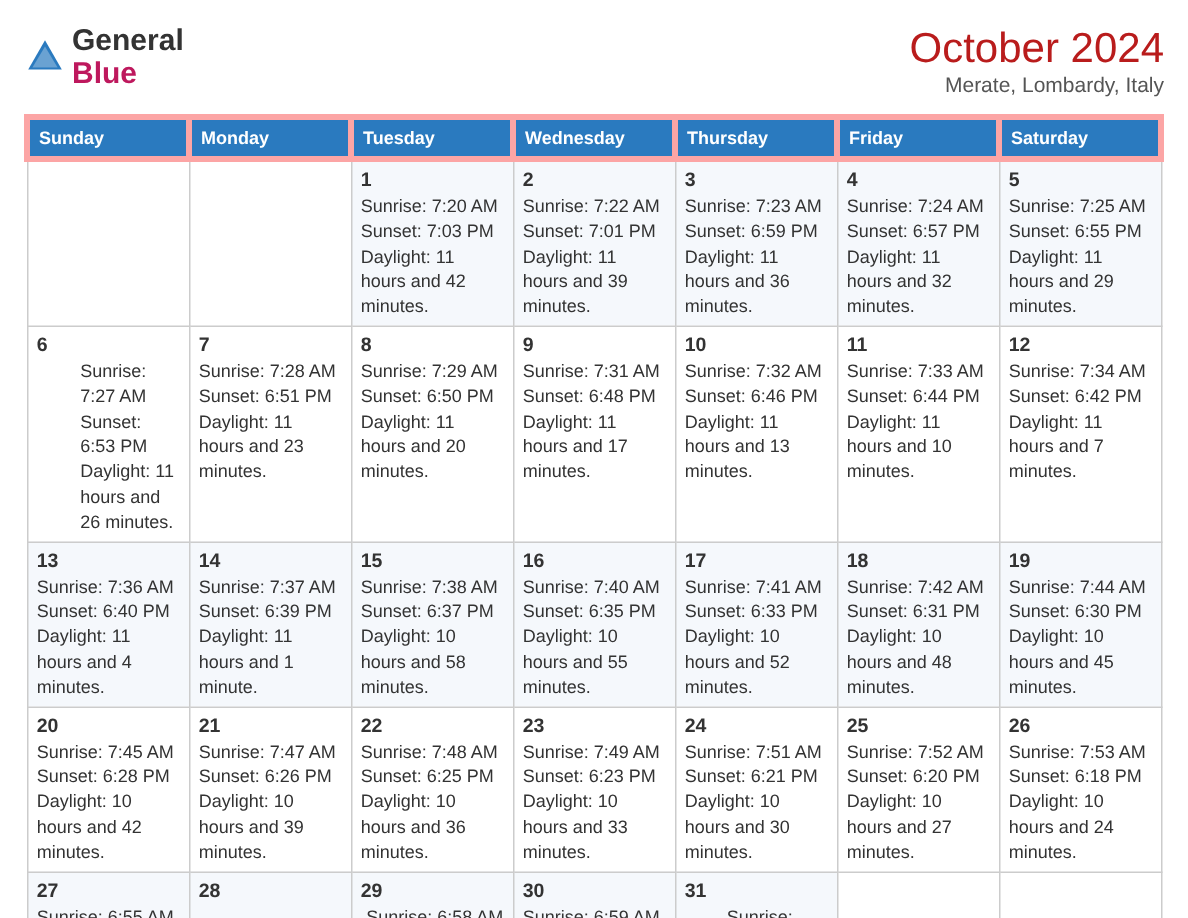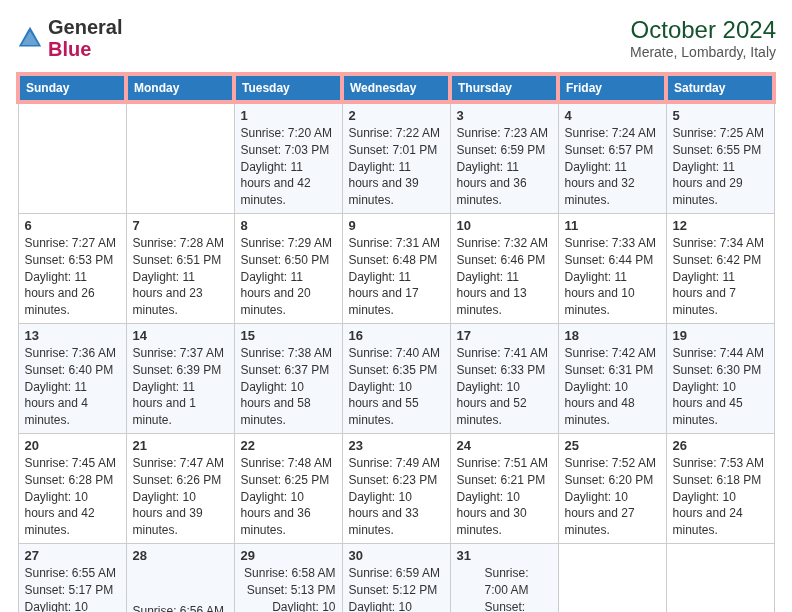--- a/index.html
+++ b/index.html
@@ -29,23 +29,23 @@
     .logo-general { color: #333; }
     .logo-blue { color: #be185d; text-align: right; }
     .logo-icon {
       width: 28px;
       height: 28px;
     }
     .title-block {
       text-align: right;
     }
     .month-title {
-      font-size: 24px;
+      font-size: 28px;
       font-weight: normal;
-      color: #14532d;
+      color: #b91c1c;
     }
     .location {
       font-size: 14px;
       color: #555;
     }
     table {
       width: 100%;
       border-collapse: collapse;
       font-size: 11px;
     }
@@ -148,21 +148,21 @@
         <td>
           <span class="day-num">5</span>
           <div class="day-info" style="white-space: pre-line;">Sunrise: 7:25 AM
 Sunset: 6:55 PM
 Daylight: 11 hours and 29 minutes.</div>
         </td>
       </tr>
       <tr>
         <td>
           <span class="day-num">6</span>
-          <div class="day-info" style="white-space: pre-line;">Sunrise: 7:27 AM
+          <div class="day-info" style="white-space: pre-line; margin-left: 29px;">Sunrise: 7:27 AM
 Sunset: 6:53 PM
 Daylight: 11 hours and 26 minutes.</div>
         </td>
         <td>
           <span class="day-num">7</span>
           <div class="day-info" style="white-space: pre-line;">Sunrise: 7:28 AM
 Sunset: 6:51 PM
 Daylight: 11 hours and 23 minutes.</div>
         </td>
         <td>

